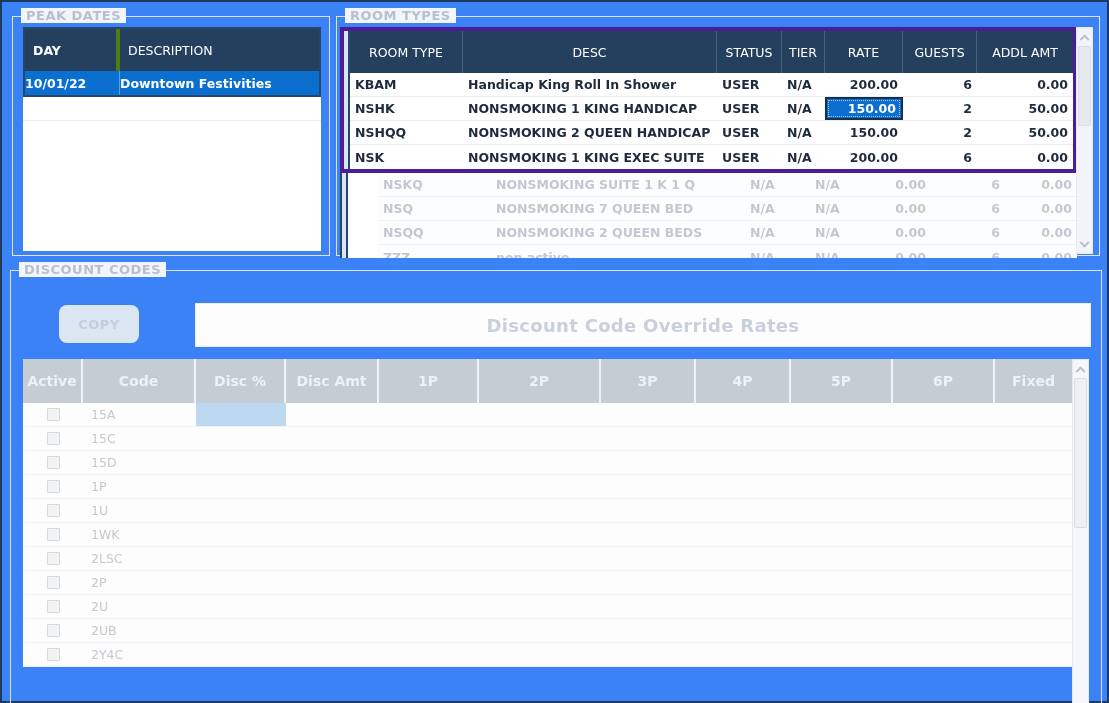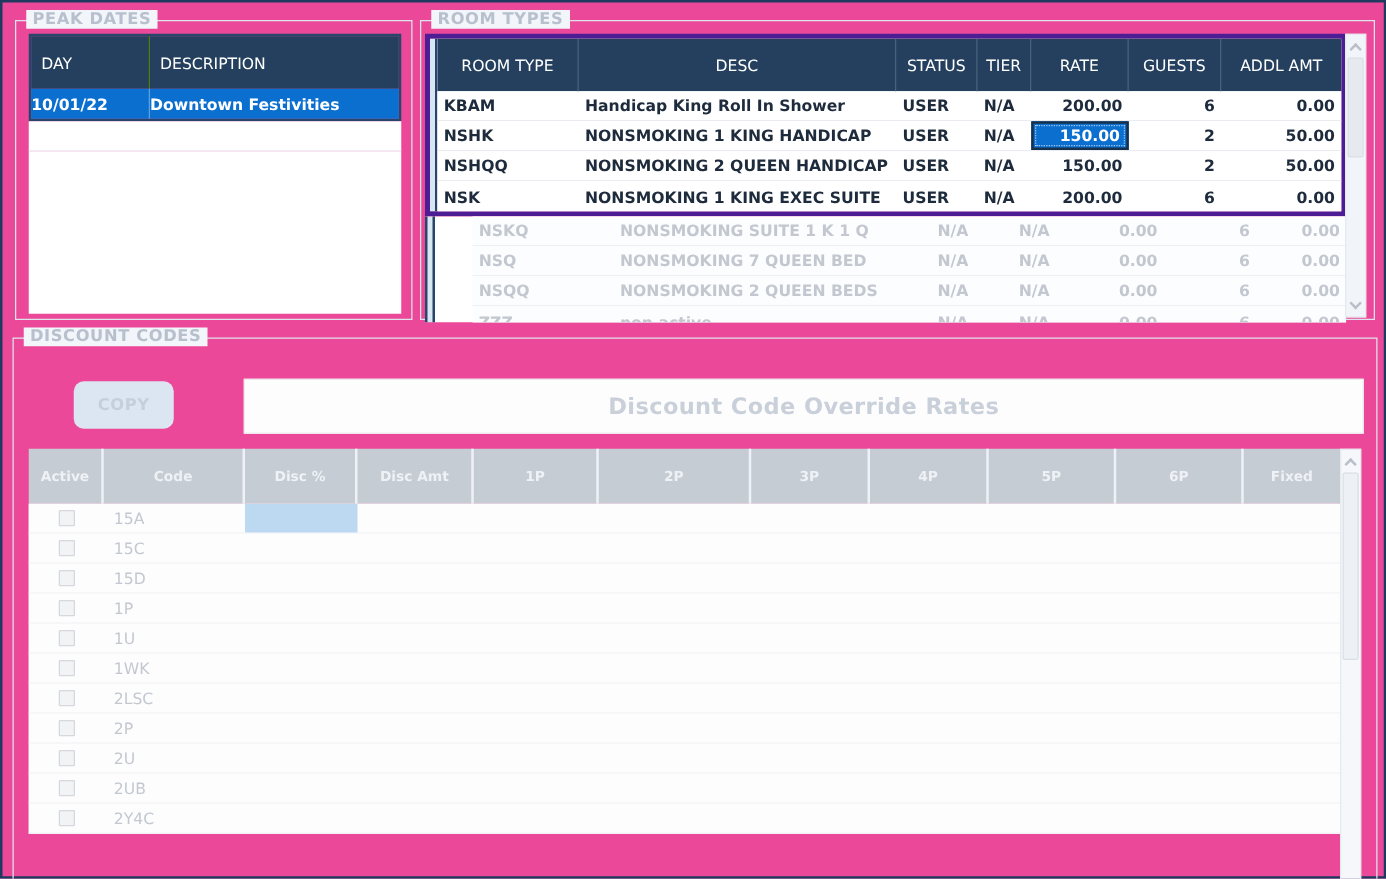--- a/index.html
+++ b/index.html
@@ -6,42 +6,42 @@
   html,body { width:1109px; height:703px; }
   body {
     font-family: "DejaVu Sans", "Liberation Sans", sans-serif;
     font-size: 12.5px;
     background:#ffffff;
     position:relative;
     overflow:hidden;
   }
   .window {
     position:absolute; inset:0;
-    background:#ec4899;
+    background:#3b82f6;
     border:2px solid #1e3a5f;
   }
   
   .groupbox { position:absolute; border:1px solid #dee3eb; background:transparent; }
   .groupbox > .legend {
     position:absolute; top:-9px; left:8px;
     background:#f2f5fa; padding:0 5px;
     color:#b7c0cc; font-weight:bold; font-size:13px; letter-spacing:.5px;
     white-space:nowrap;
   }
   #peak-box { left:10px; top:14px; width:318px; height:240px; }
   #room-box { left:334px; top:14px; width:764px; height:240px; }
   #disc-box { left:8px;  top:268px; width:1092px; height:536px; }
 
   
   .peak-table { position:absolute; left:10px; top:10px; width:298px; }
   .peak-active { border:2px solid #26466b; }
   .prow { display:grid; grid-template-columns:95px 1fr; align-items:center; }
   .peak-header { height:42px; background:#24405e; color:#fff; }
   .peak-header .cell { padding-left:8px; font-size:12.5px; }
-  .peak-header .cell:first-child { border-right:1px solid #4d7c0f; height:100%; display:flex; align-items:center; }
+  .peak-header .cell:first-child { border-right:4px solid #4d7c0f; height:100%; display:flex; align-items:center;font-weight:bold; }
   .peak-sel { height:24px; background:#0b6fd0; color:#fff; font-weight:bold; }
   .peak-sel .cell { padding-left:0; overflow:hidden; white-space:nowrap; }
   .peak-sel .cell:first-child { border-right:1px solid #5a9fe0; height:100%; display:flex; align-items:center; }
   .peak-empty-row { height:24px; background:#fff; border-bottom:1px solid #e9ecf0; }
   .peak-fill { height:130px; background:#fff; }
 
   
   .room-wrap { position:absolute; left:3px; top:10px; width:737px; }
   .room-active { display:flex; border:4px solid #4c1d95; }
   .room-gray { display:flex; height:85px; overflow:hidden; }
@@ -80,21 +80,21 @@
     font-family:inherit;
   }
   .title-box {
     position:absolute; left:184px; top:32px; right:10px; height:44px;
     background:#fdfdfe; border:1px solid #ececef;
     display:flex; align-items:center; justify-content:center;
     color:#c9d0da; font-size:18px; font-weight:bold; letter-spacing:.3px;
   }
   .disc-table { position:absolute; left:12px; top:88px; right:12px; bottom:10px; }
   .drow { display:grid; grid-template-columns:60px 113px 90px 93px 100px 122px 95px 95px 102px 102px 1fr; }
-  .disc-header { height:44px; background:#c6ccd4; color:#eef1f5; font-weight:bold; font-size:11px; margin-right:17px;text-align:center; }
+  .disc-header { height:44px; background:#c6ccd4; color:#eef1f5; font-weight:bold; font-size:14px; margin-right:17px;text-align:center; }
   .disc-header .cell { display:flex; align-items:center; justify-content:center; border-right:2px solid #eef1f6; overflow:hidden; white-space:nowrap; }
   .disc-header .cell:last-child { border-right:none; }
   .disc-rows { margin-right:17px; background:#fdfdfe; }
   .disc-rows .drow { height:24px; border-bottom:1px solid #f0f2f4; align-items:center; background:#fdfdfe; }
   .disc-rows .cell { height:100%; display:flex; align-items:center; }
   .disc-rows .code { padding-left:8px; color:#c3c8d0; font-size:12.5px; }
   .disc-rows .chk-cell { justify-content:center; }
   .checkbox { width:13px; height:13px; background:#f1f3f5; border:1px solid #d5d8dd; border-radius:1px; }
   .hl { background:#bdd9f2; }
   #disc-vscroll { right:0; top:0; height:calc(100% - 18px); background:#f5f7fa; }

